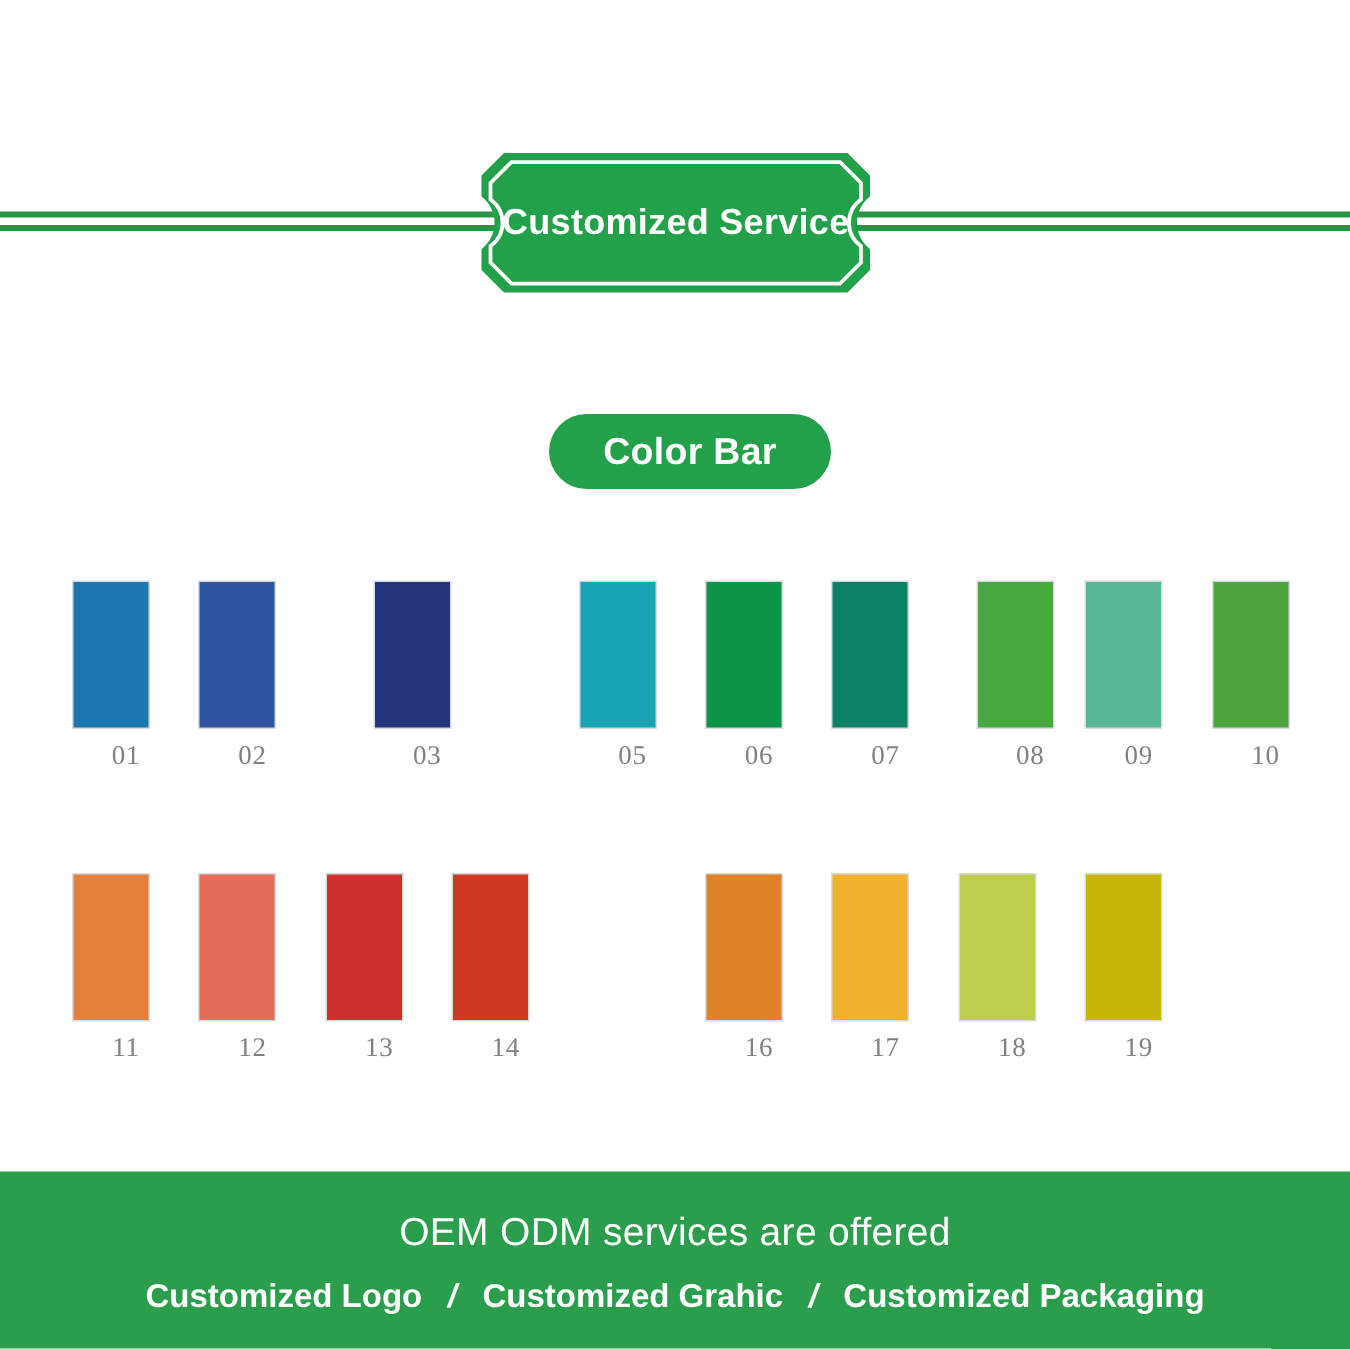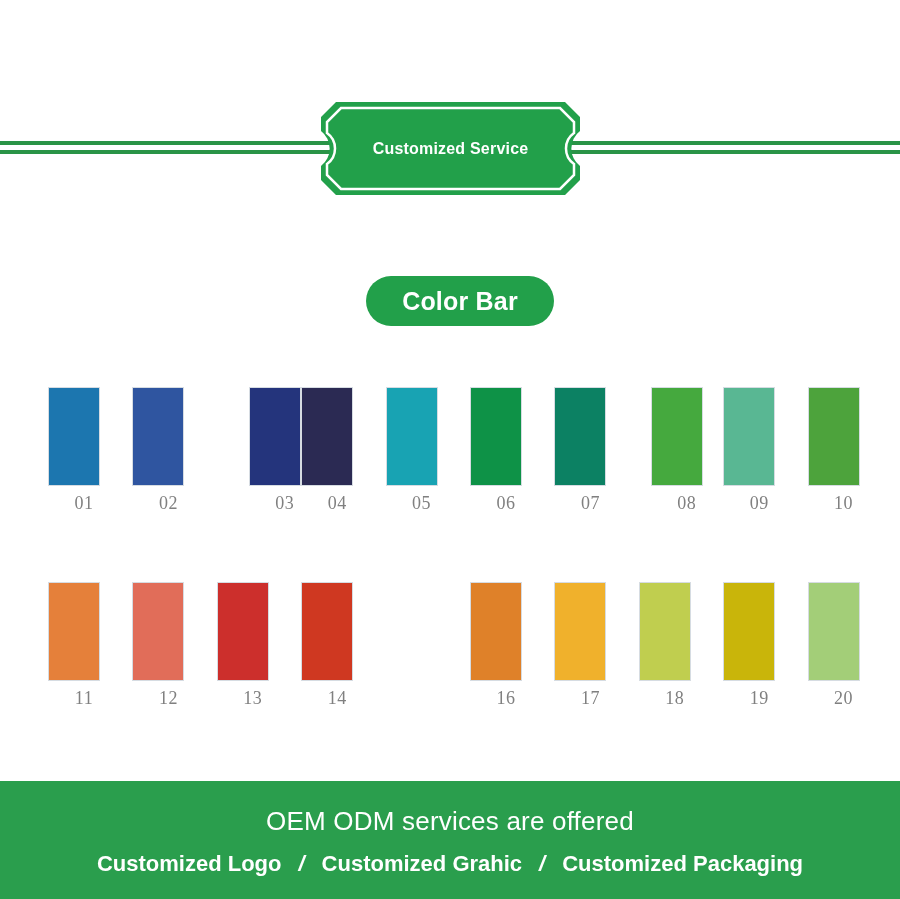--- a/index.html
+++ b/index.html
@@ -44,21 +44,21 @@
   .plaque-title {
     position: absolute;
     left: 0;
     top: 0;
     width: 261px;
     height: 95px;
     display: flex;
     align-items: center;
     justify-content: center;
     color: #ffffff;
-    font-size: 16px;
+    font-size: 24px;
     font-weight: bold;
     letter-spacing: 0.2px;
     font-family: "Liberation Sans", sans-serif;
     white-space: nowrap;
   }
 
   
   #section-pill {
     position: absolute;
     left: 366px;
@@ -182,24 +182,20 @@
       <div class="swatch-label">01</div>
     </div>
     <div class="swatch-cell" style="left: 84.4px;">
       <div class="swatch-chip" style="background: rgb(47, 85, 160);"></div>
       <div class="swatch-label">02</div>
     </div>
     <div class="swatch-cell" style="left: 168.8px; padding-left: 32px;">
       <div class="swatch-chip" style="background: rgb(36, 52, 124);"></div>
       <div class="swatch-label">03</div>
     </div>
-    <div class="swatch-cell" style="left: 253.2px;">
-      <div class="swatch-chip" style="background: rgb(43, 42, 83);"></div>
-      <div class="swatch-label">04</div>
-    </div>
     <div class="swatch-cell" style="left: 337.6px;">
       <div class="swatch-chip" style="background: rgb(24, 163, 179);"></div>
       <div class="swatch-label">05</div>
     </div>
     <div class="swatch-cell" style="left: 422px;">
       <div class="swatch-chip" style="background: rgb(14, 146, 71);"></div>
       <div class="swatch-label">06</div>
     </div>
     <div class="swatch-cell" style="left: 506.4px;">
       <div class="swatch-chip" style="background: rgb(12, 129, 99);"></div>
@@ -243,24 +239,20 @@
       <div class="swatch-chip" style="background: rgb(240, 177, 44);"></div>
       <div class="swatch-label">17</div>
     </div>
     <div class="swatch-cell" style="left: 590.8px;">
       <div class="swatch-chip" style="background: rgb(192, 206, 79);"></div>
       <div class="swatch-label">18</div>
     </div>
     <div class="swatch-cell" style="left: 675.2px;">
       <div class="swatch-chip" style="background: rgb(201, 181, 10);"></div>
       <div class="swatch-label">19</div>
-    </div>
-    <div class="swatch-cell" style="left: 759.6px;">
-      <div class="swatch-chip" style="background: rgb(163, 206, 120);"></div>
-      <div class="swatch-label">20</div>
     </div>
   </div>
 
 <div id="footer-bar" style="background: rgb(42, 158, 77);">
   <div id="footer-headline">OEM ODM services are offered</div>
   <div id="footer-services">
       <span>Customized Logo</span>
       <span class="footer-sep">/</span>
       <span>Customized Grahic</span>
       <span class="footer-sep">/</span>

